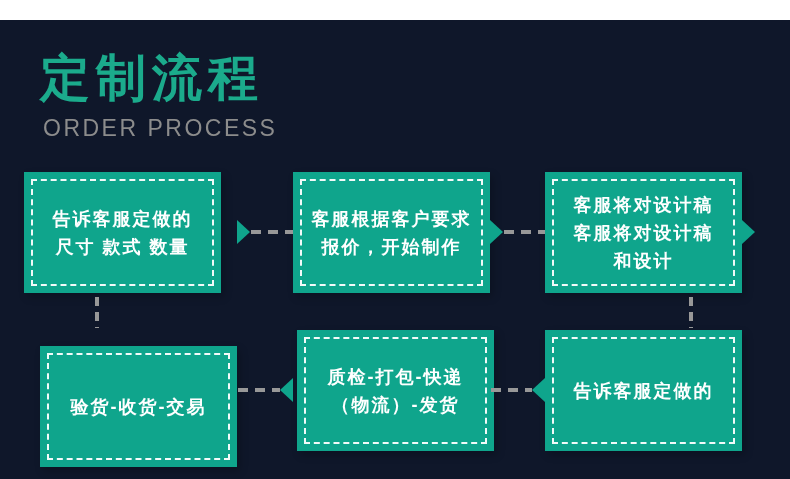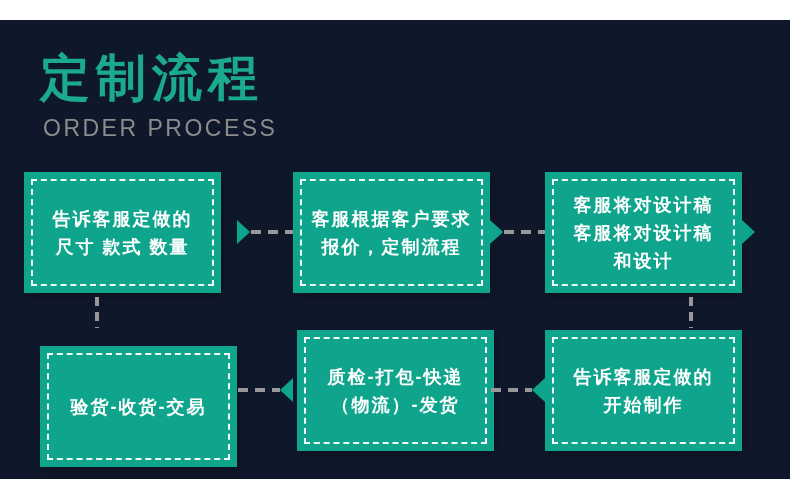--- a/index.html
+++ b/index.html
@@ -125,38 +125,37 @@
     <div class="txt">
       <span>告诉客服定做的</span>
       <span>尺寸 款式 数量</span>
     </div>
   </div>
 
   <div class="box pos-top-center">
     <div class="inner-dashed-border"></div>
     <div class="txt">
       <span>客服根据客户要求</span>
-      <span>报价，定制流程</span>
+      <span>报价，开始制作</span>
     </div>
   </div>
 
   <div class="box pos-top-right">
     <div class="inner-dashed-border"></div>
     <div class="txt">
       <span>客服将对设计稿</span>
       <span>客服将对设计稿</span>
       <span>和设计</span>
     </div>
   </div>
 
   <div class="box pos-bottom-right">
     <div class="inner-dashed-border"></div>
     <div class="txt">
       <span>告诉客服定做的</span>
-      <span>开始制作</span>
     </div>
   </div>
 
   <div class="box pos-bottom-center">
     <div class="inner-dashed-border"></div>
     <div class="txt">
       <span>质检-打包-快递</span>
       <span>（物流）-发货</span>
     </div>
   </div>

